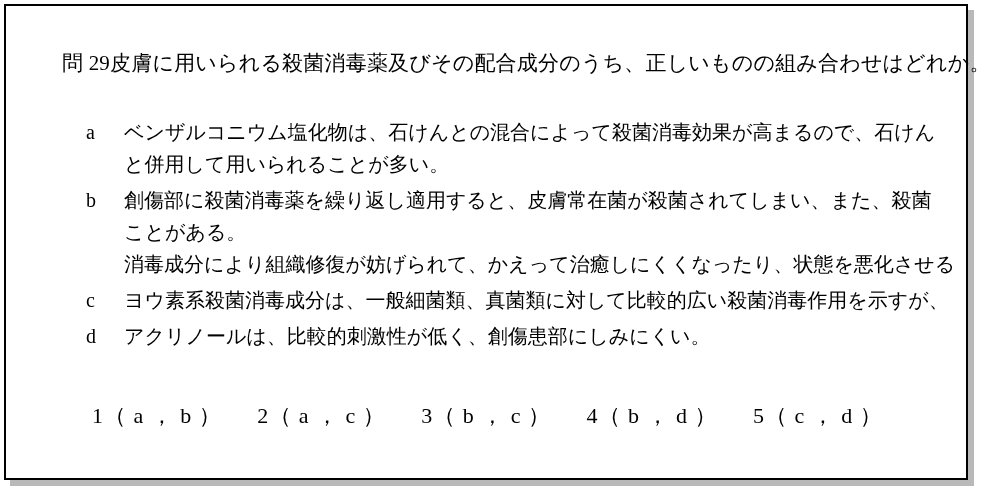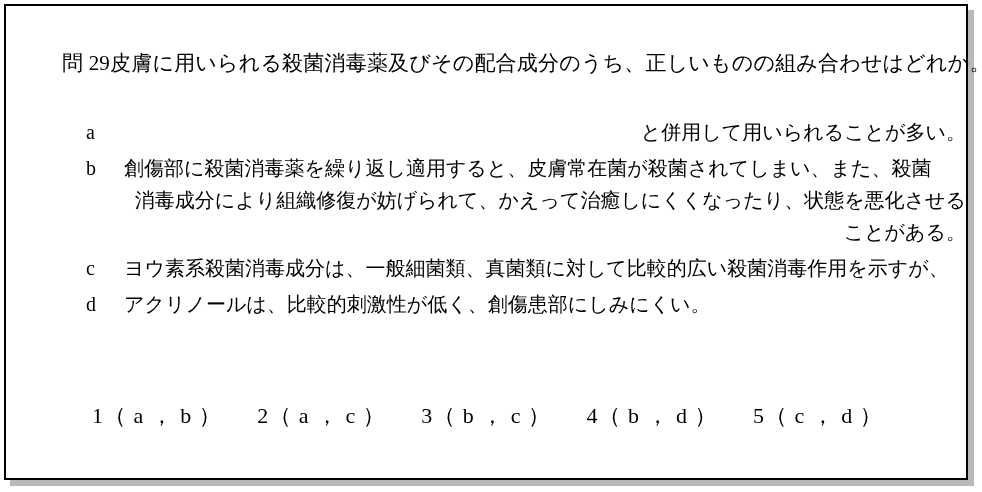--- a/index.html
+++ b/index.html
@@ -87,21 +87,20 @@
   .choice-text {
     flex: 1 1 auto;
     font-size: 20px;
     line-height: 32px;
     color: #000000;
     text-indent: 0;
   }
   .choice-text .cont {
     display: block;
     text-indent: 0;
-    text-align: right;
   }
   .answers {
     position: absolute;
     left: 86px;
     top: 395px;
     font-size: 22px;
     color: #000000;
     white-space: nowrap;
     text-align: right;
   }
@@ -122,30 +121,31 @@
 
       <div class="question-line">
         <span class="q-number">問 29</span><span>皮膚に用いられる殺菌消毒薬及びその配合成分のうち、正しいものの組み合わせはどれか。</span>
       </div>
 
       <div class="choices">
 
         <div class="choice">
           <div class="choice-label">a</div>
           <div class="choice-text">
+            <span>ベンザルコニウム塩化物は、石けんとの混合によって殺菌消毒効果が高まるので、石けん</span>
             <span class="cont">と併用して用いられることが多い。</span>
           </div>
         </div>
 
         <div class="choice">
           <div class="choice-label">b</div>
           <div class="choice-text">
             <span>創傷部に殺菌消毒薬を繰り返し適用すると、皮膚常在菌が殺菌されてしまい、また、殺菌</span>
+            <span class="cont">ことがある。</span>
             <span class="cont">消毒成分により組織修復が妨げられて、かえって治癒しにくくなったり、状態を悪化させる</span>
-            <span class="cont">ことがある。</span>
           </div>
         </div>
 
         <div class="choice">
           <div class="choice-label">c</div>
           <div class="choice-text">
             <span>ヨウ素系殺菌消毒成分は、一般細菌類、真菌類に対して比較的広い殺菌消毒作用を示すが、</span>
           </div>
         </div>
 

